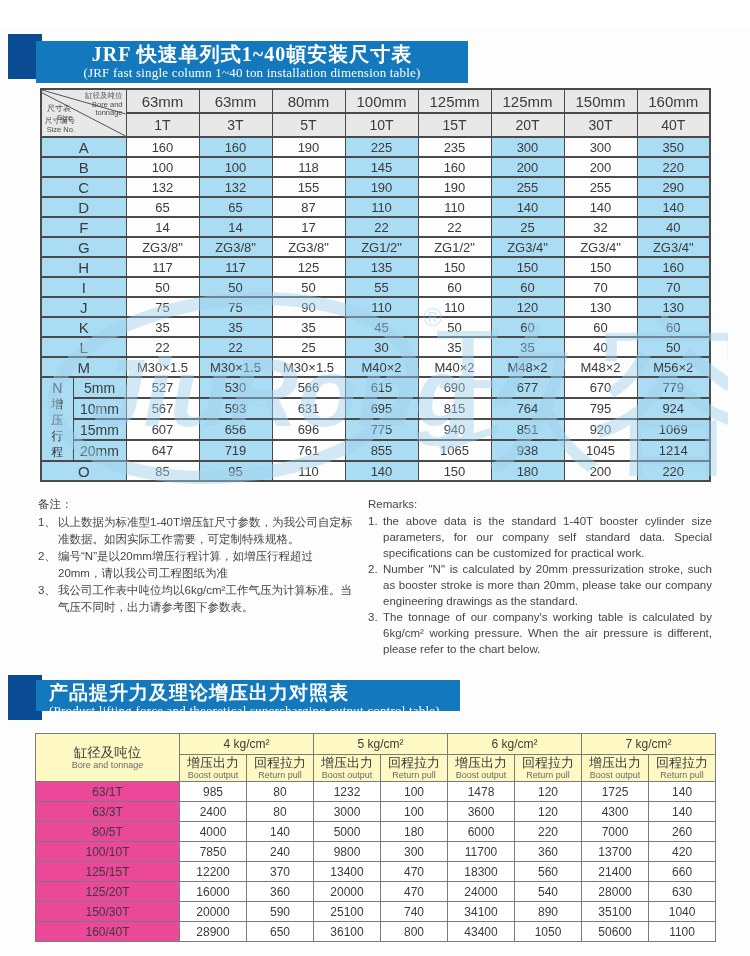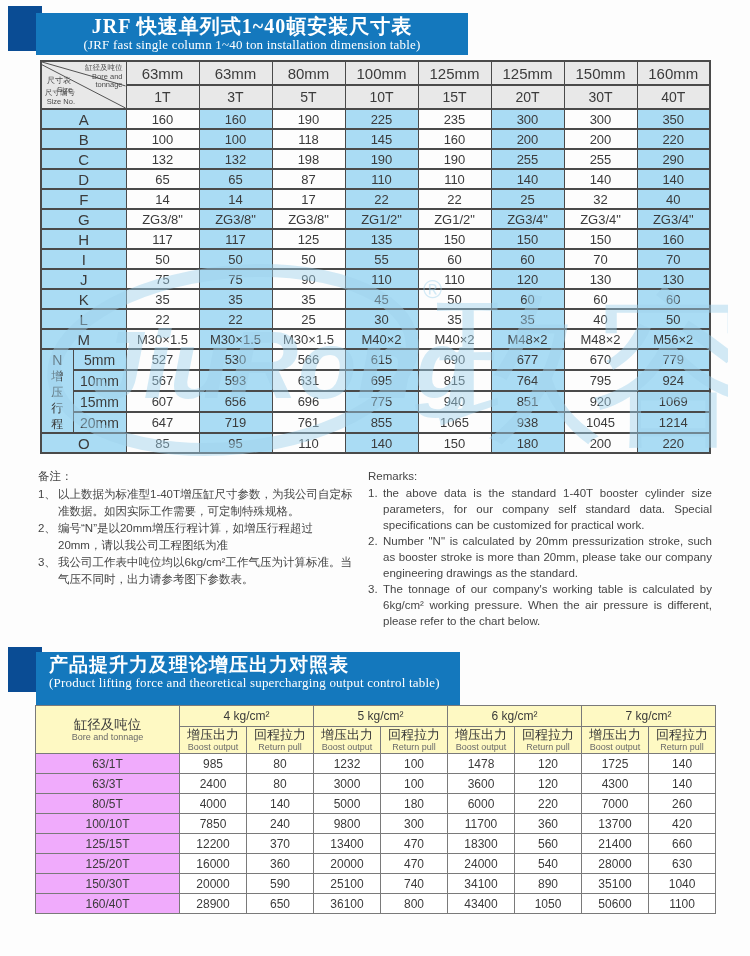--- a/index.html
+++ b/index.html
@@ -4,32 +4,32 @@
 <style>
   * { margin:0; padding:0; box-sizing:border-box; }
   html,body { background:#ffffff; }
   body {
     width:750px; height:956px; position:relative; overflow:hidden;
     font-family:"Liberation Sans", sans-serif; color:#3b3b3b;
   }
   .page { position:relative; width:750px; height:956px; background:#fdfdfd; }
 
   
-  .banner-area { position:relative; }
+  .banner-area { position:relative;margin-top:28px; }
   .banner-area1 { height:58px; }
   .banner-area2 { height:46px; margin-top:18px; }
   .b-square { position:absolute; width:34px; height:45px; background:#0a4c94; }
   .banner-area1 .b-square { left:8px; top:6px; }
   .banner-area2 .b-square { left:8px; top:0px; }
   .b-main {
     position:absolute; background:#1478bd; color:#ffffff;
     font-family:"Liberation Serif", serif;
   }
   .banner-area1 .b-main { left:36px; top:13px; width:432px; height:42px; text-align:center; padding-top:2px; }
-  .banner-area2 .b-main { left:36px; top:5px; width:424px; height:53px; text-align:left; padding:2px 0 0 13px; }
+  .banner-area2 .b-main { left:36px; top:5px; width:424px; height:31px; text-align:left; padding:2px 0 0 13px; }
   .b-title { font-size:20px; font-weight:bold; letter-spacing:1px; line-height:23px; }
   .banner-area2 .b-title { font-size:19px; line-height:22px; }
   .b-sub { font-size:13px; font-weight:normal; line-height:13px; letter-spacing:0.2px; }
 
   
   .t1wrap { position:relative; margin:2px 0 0 40px; }
   table.t1 { border-collapse:collapse; table-layout:fixed; width:669px; border:2px solid #4a4a4a; }
   .t1 th, .t1 td {
     border:1px solid #4a4a4a; border-top-width:2px;
     text-align:center; vertical-align:middle; padding:0;
@@ -70,21 +70,21 @@
   .t2 th, .t2 td {
     border:1px solid #7a7a7a; text-align:center; vertical-align:middle;
     padding:0; font-weight:normal;
   }
   .t2 thead th { background:#fef9c3; }
   .t2 .grp { height:21px; font-size:12px; }
   .t2 .sub { height:20px; }
   .t2 .zh2 { font-size:13px; line-height:15px; color:#3b3b3b; }
   .t2 .en2 { font-size:9px; line-height:11px; color:#6a6a6a; }
   .t2 .corner2 .zh2 { font-size:13.5px; }
-  .t2 tbody th { background:#f0abfc; font-size:12px; height:20px; }
+  .t2 tbody th { background:#ec4899; font-size:12px; height:20px; }
   .t2 tbody td { font-size:12px; height:20px; background:#ffffff; }
 </style>
 </head>
 <body>
 
 <div class="page">
 
   <div class="banner-area banner-area1">
     <div class="b-square"></div>
     <div class="b-main">
@@ -167,21 +167,21 @@
             <td class="blue">145</td>
             <td>160</td>
             <td class="blue">200</td>
             <td>200</td>
             <td class="blue">220</td>
           </tr>
           <tr>
             <th class="rowlabel" colspan="2">C</th>
             <td>132</td>
             <td class="blue">132</td>
-            <td>198</td>
+            <td>155</td>
             <td class="blue">190</td>
             <td>190</td>
             <td class="blue">255</td>
             <td>255</td>
             <td class="blue">290</td>
           </tr>
           <tr>
             <th class="rowlabel" colspan="2">D</th>
             <td>65</td>
             <td class="blue">65</td>

